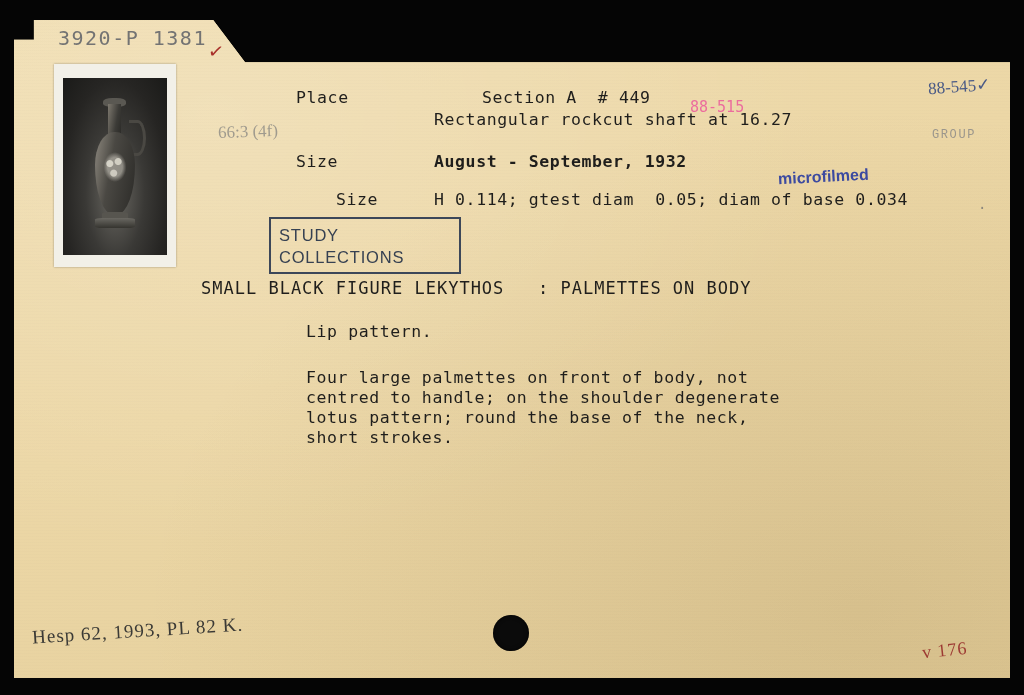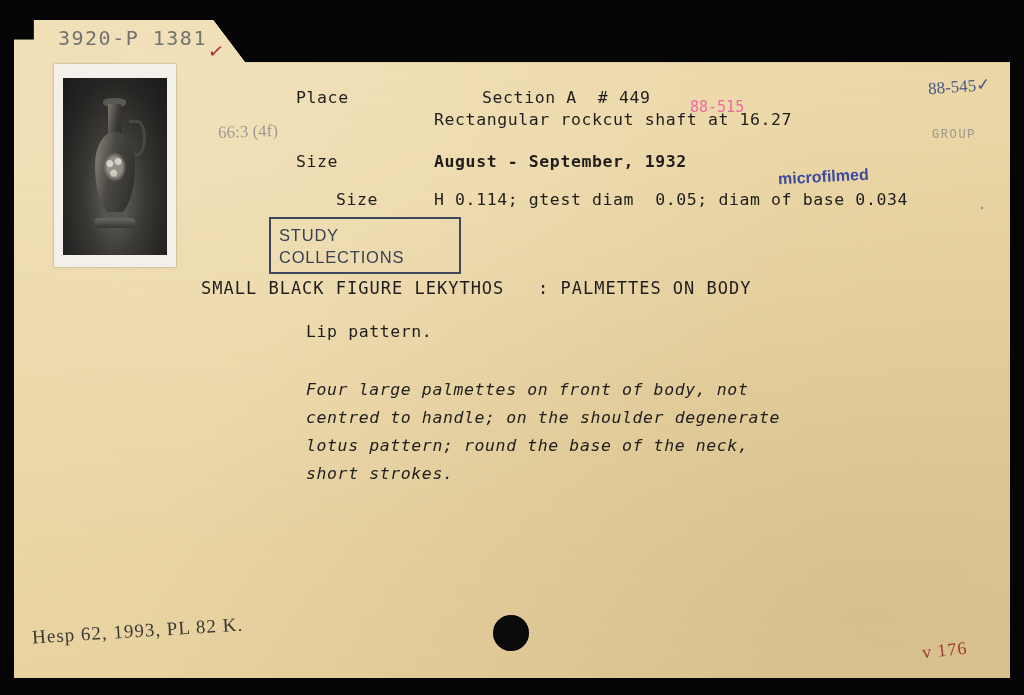--- a/index.html
+++ b/index.html
@@ -203,21 +203,21 @@
   #val-size      { left: 434px; top: 190px; }
 
   #title-line {
     left: 176px; top: 278px;
     font-size: 17px;
     letter-spacing: 1.0px;
     margin-left: 25px;
   }
 
   #para-1 { left: 306px; top: 321px; line-height: 22px; }
-  #para-2 { left: 306px; top: 376px; line-height: 28px; font-style: italic; }
+  #para-2 { left: 306px; top: 368px; line-height: 20px; }
   #para-3 { left: 306px; top: 465px; line-height: 22px; }
 
   
   #stamp-study {
     position: absolute;
     left: 233px;
     top: 217px;
     width: 192px;
     height: 57px;
     border: 2px solid #2e3b52;

